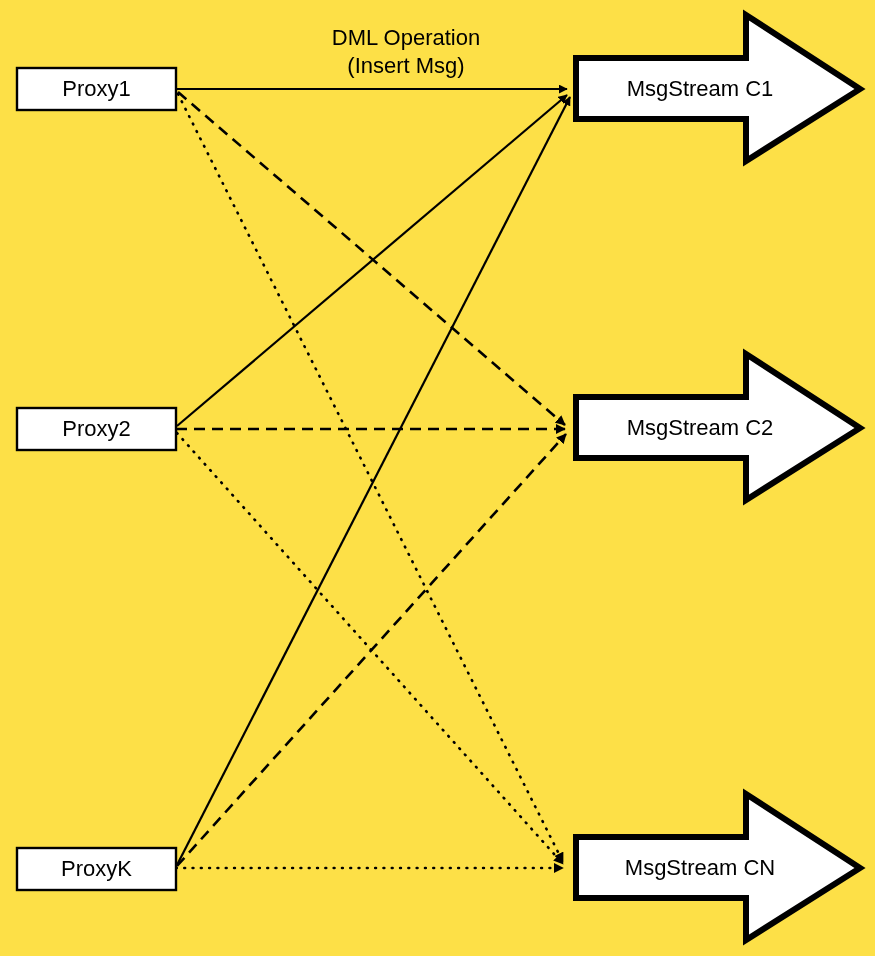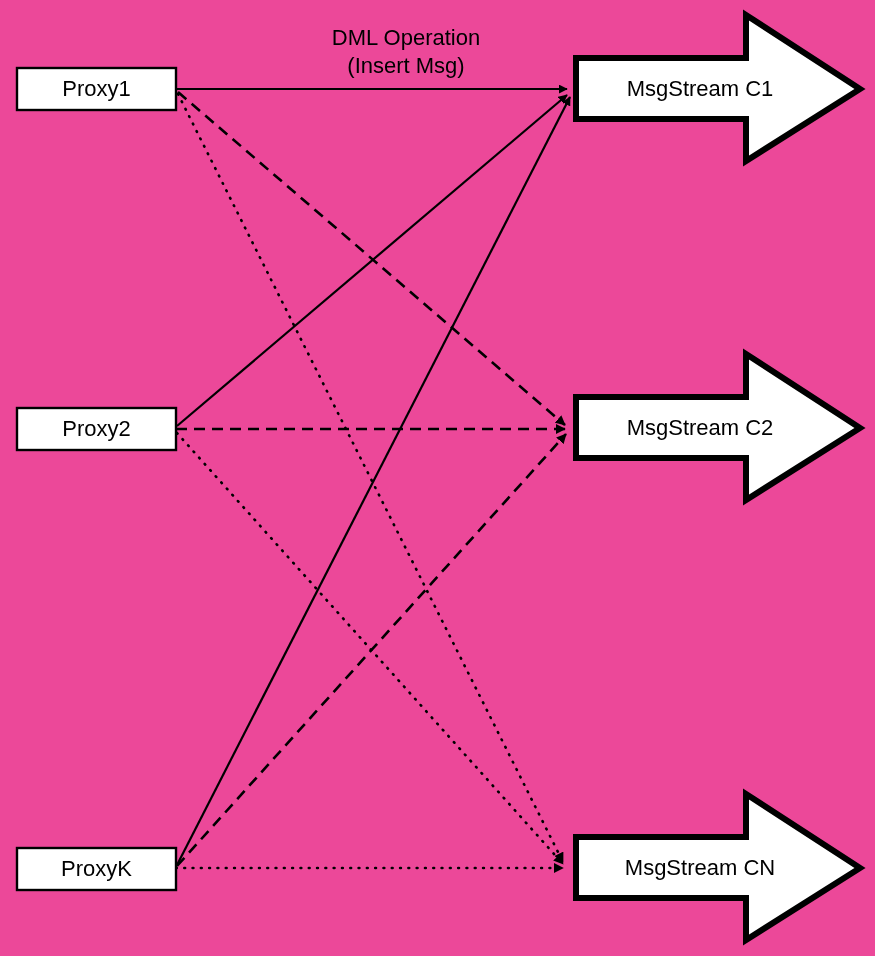--- a/index.html
+++ b/index.html
@@ -8,21 +8,21 @@
     padding: 0;
     background: #ffffff;
   }
   body {
     font-family: "Liberation Sans", sans-serif;
   }
   #canvas-wrap {
     position: relative;
     width: 875px;
     height: 956px;
-    background: #ec4899;
+    background: #fde047;
     overflow: hidden;
   }
   svg#diagram {
     display: block;
     width: 875px;
     height: 956px;
   }
   .proxy-box-rect {
     fill: #ffffff;
     stroke: #000000;

